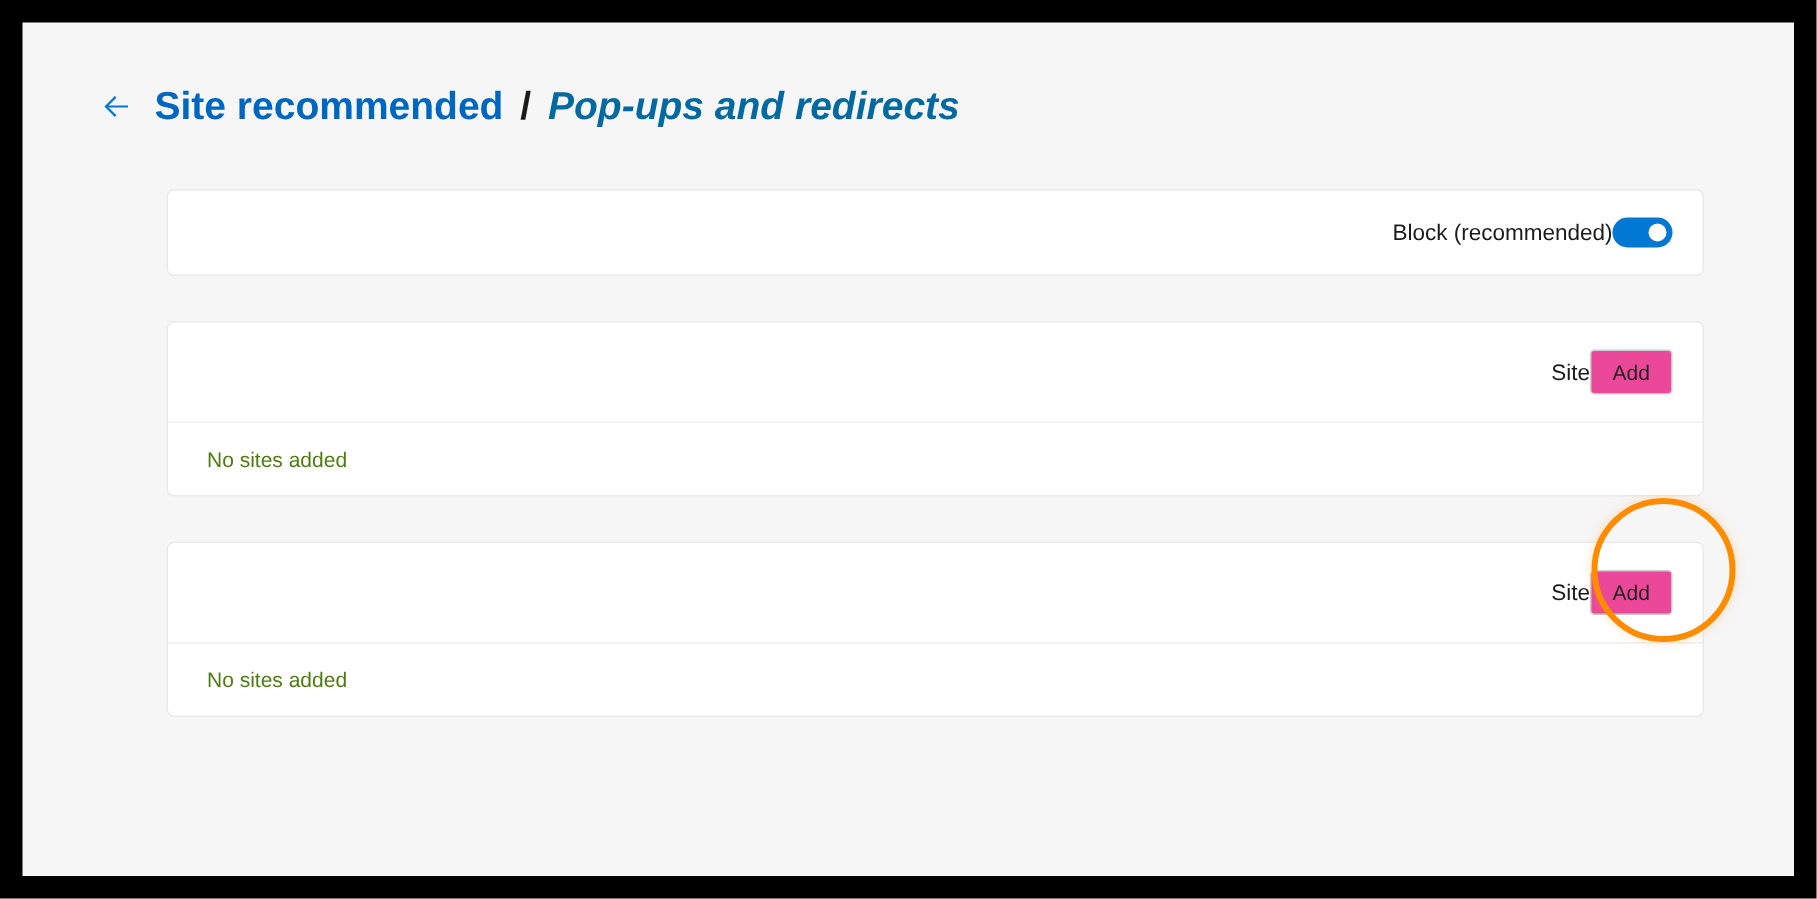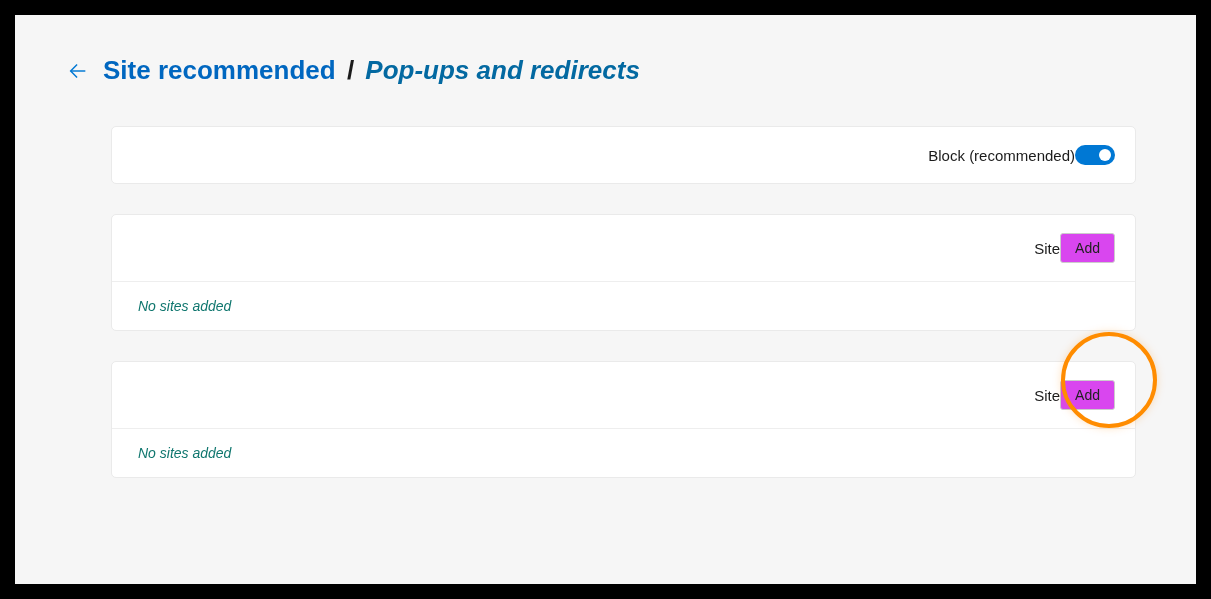--- a/index.html
+++ b/index.html
@@ -93,34 +93,33 @@
     .toggle-knob {
       width: 12px;
       height: 12px;
       background: #fff;
       border-radius: 50%;
       position: absolute;
       top: 4px;
       right: 4px;
     }
     .add-button {
-      background: #d946ef;
+      background: #ec4899;
       border: 1px solid #ccc;
       border-radius: 3px;
       padding: 6px 14px;
       font-size: 14px;
       font-family: inherit;
       color: #222;
       cursor: pointer;
     }
     .card-body {
       padding: 16px 20px 16px 26px;
       font-size: 14px;
-      color: #0f766e;
-      font-style: italic;
+      color: #4d7c0f;
     }
     .highlight-wrapper {
       position: relative;
     }
     .highlight-circle {
       position: absolute;
       width: 96px;
       height: 96px;
       border: 4px solid #ff8c00;
       border-radius: 50%;

